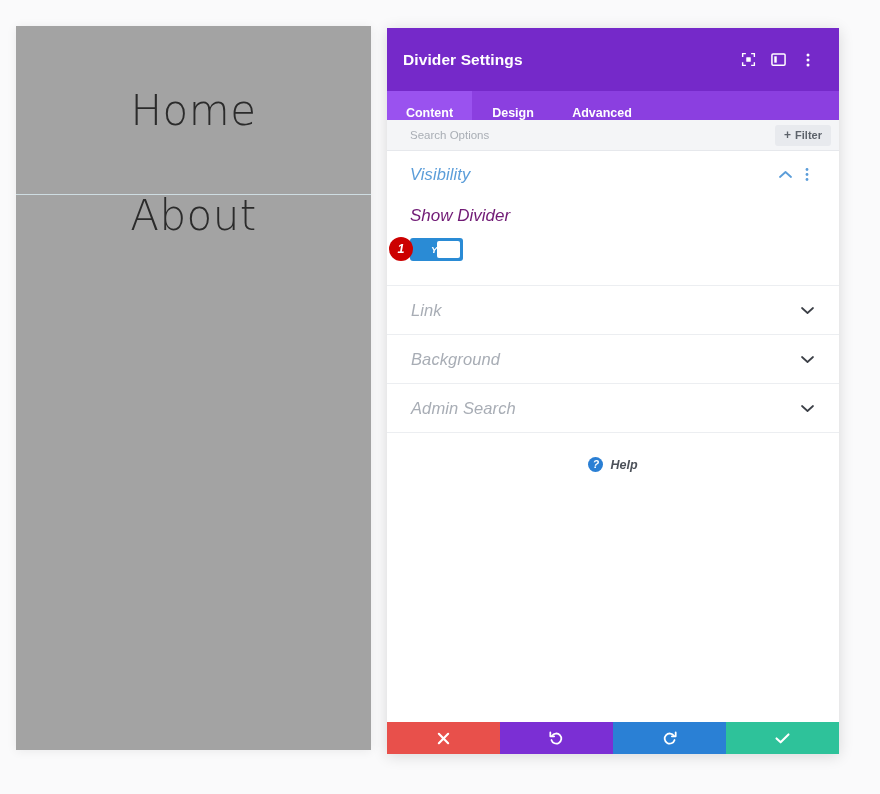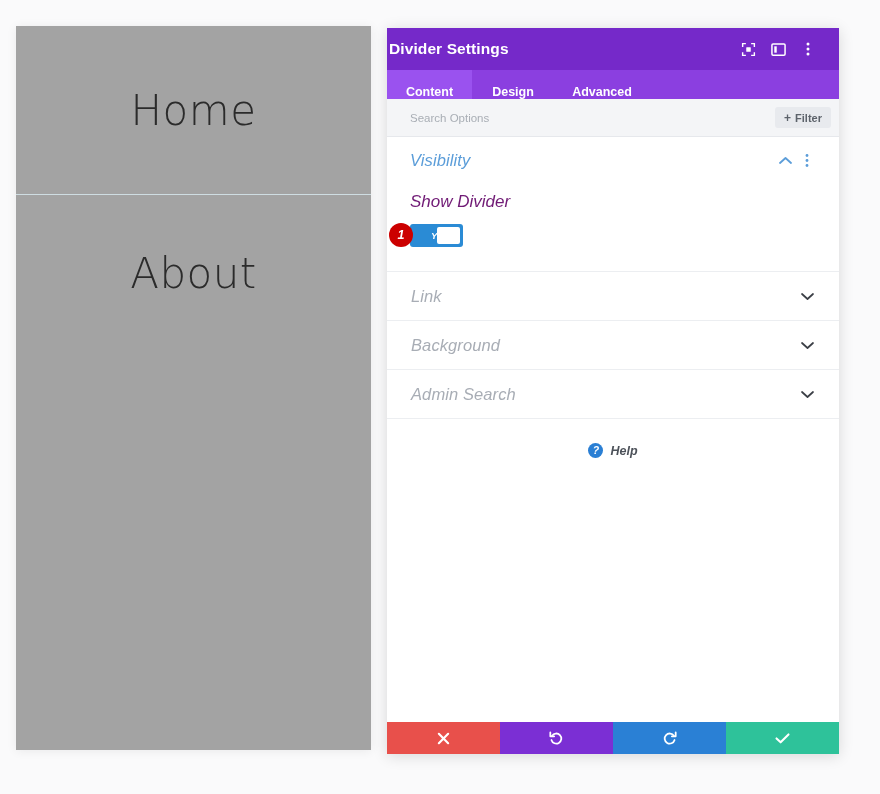--- a/index.html
+++ b/index.html
@@ -43,43 +43,43 @@
 
   #preview-home { margin-top: 64px; }
 
   #preview-divider {
     margin-top: 62px;
     width: 100%;
     height: 1px;
     background: #cfdde2;
   }
 
-  #preview-about { margin-top: 58px; }
+  #preview-about { }
   #preview-services { margin-top: 22px; }
 
   
   #settings-panel {
     position: absolute;
     left: 387px;
     top: 28px;
     width: 452px;
     height: 726px;
     background: #ffffff;
     box-shadow: 0 2px 14px rgba(0,0,0,0.14);
     display: flex;
     flex-direction: column;
   }
 
   
   #panel-header {
-    height: 42px;
+    height: 63px;
     background: #7529c9;
     display: flex;
     align-items: center;
-    padding: 0 16px 0 2px;
+    padding: 0 16px 0 16px;
     flex: 0 0 auto;
   }
 
   #panel-title {
     color: #ffffff;
     font-size: 15.5px;
     font-weight: bold;
     letter-spacing: 0.1px;
     flex: 1;
   }
@@ -113,21 +113,21 @@
     padding: 0 18px;
   }
   .tab.active { background: #9a52ef; }
 
   #tab-content { width: 85px; padding: 0; }
   #tab-design  { width: 82px; padding: 5px; }
   #tab-advanced{ width: 96px; padding: 0; }
 
   
   #search-row {
-    height: 38px;
+    height: 31px;
     background: #f4f5f7;
     border-bottom: 1px solid #e6e8ec;
     display: flex;
     align-items: center;
     padding: 0 8px 0 23px;
     flex: 0 0 auto;
     position: relative;
   }
 
   #search-input {

